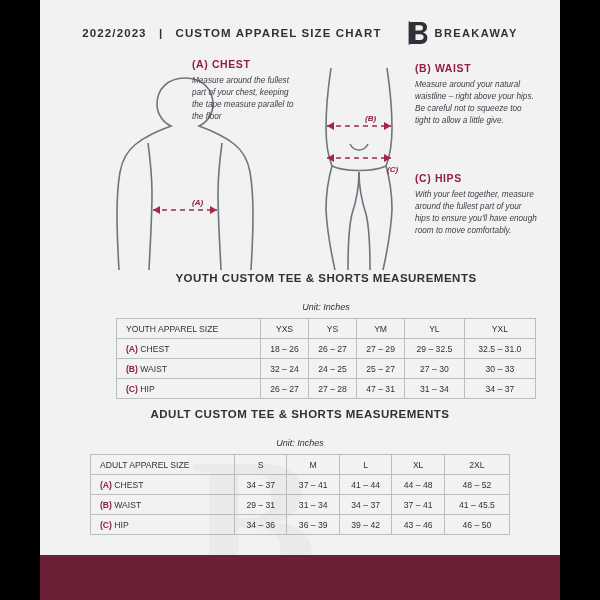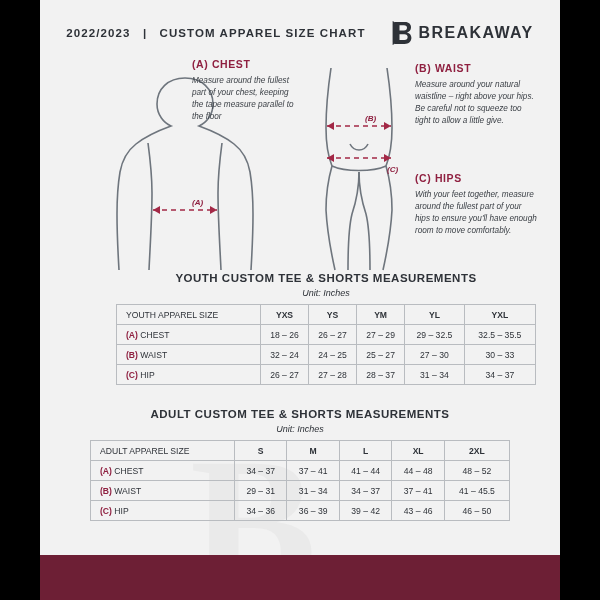--- a/index.html
+++ b/index.html
@@ -70,21 +70,21 @@
     align-items: center;
     margin-left: 26px;
   }
   .brand-mark {
     width: 20px;
     height: 24px;
     margin-right: 7px;
     flex: none;
   }
   .brand-name {
-    font-size: 16px;
+    font-size: 11px;
     font-weight: bold;
     letter-spacing: 1.4px;
     color: #2e3238;
   }
 
   
   .figures {
     position: absolute;
     left: 0;
     top: 48px;
@@ -139,21 +139,21 @@
     font-size: 11.5px;
     font-weight: bold;
     letter-spacing: 0.5px;
     color: #2e3238;
   }
   .sect-sub {
     text-align: center;
     font-size: 9px;
     font-style: italic;
     color: #2e3238;
-    margin-top: 4px;
+    margin-top: 18px;
     margin-bottom: 6px;
   }
   table {
     border-collapse: collapse;
     width: 420px;
     background: transparent;
   }
   th, td {
     border: 1px solid #b9bcc0;
     height: 19px;
@@ -165,21 +165,21 @@
   th.rowhead, td.rowhead {
     text-align: left;
     padding-left: 9px;
     width: 134px;
     font-weight: normal;
   }
   th {
     font-weight: normal;
     font-size: 8.6px;
   }
-  th.colhead { font-weight: bold; }
+  th.colhead { font-weight: normal; }
   .rowlabel-tag {
     color: #8f2040;
     font-weight: bold;
   }
   .rowlabel-text {
     color: #2e3238;
   }
 </style>
 </head>
 <body>
@@ -278,41 +278,41 @@
       <tbody>
         <tr>
           <td class="rowhead">
             <span class="rowlabel-tag">(A)</span>
             <span class="rowlabel-text">CHEST</span>
           </td>
           <td>18 – 26</td>
           <td>26 – 27</td>
           <td>27 – 29</td>
           <td>29 – 32.5</td>
-          <td>32.5 – 35.5</td>
+          <td>32.5 – 31.0</td>
         </tr>
         <tr>
           <td class="rowhead">
             <span class="rowlabel-tag">(B)</span>
             <span class="rowlabel-text">WAIST</span>
           </td>
           <td>32 – 24</td>
           <td>24 – 25</td>
           <td>25 – 27</td>
           <td>27 – 30</td>
           <td>30 – 33</td>
         </tr>
         <tr>
           <td class="rowhead">
             <span class="rowlabel-tag">(C)</span>
             <span class="rowlabel-text">HIP</span>
           </td>
           <td>26 – 27</td>
           <td>27 – 28</td>
-          <td>28 – 37</td>
+          <td>47 – 31</td>
           <td>31 – 34</td>
           <td>34 – 37</td>
         </tr>
       </tbody>
     </table>
   </div>
 
   <div class="section sect-adult">
     <div class="sect-title">ADULT CUSTOM TEE &amp; SHORTS MEASUREMENTS</div>
     <div class="sect-sub">Unit: Inches</div>

